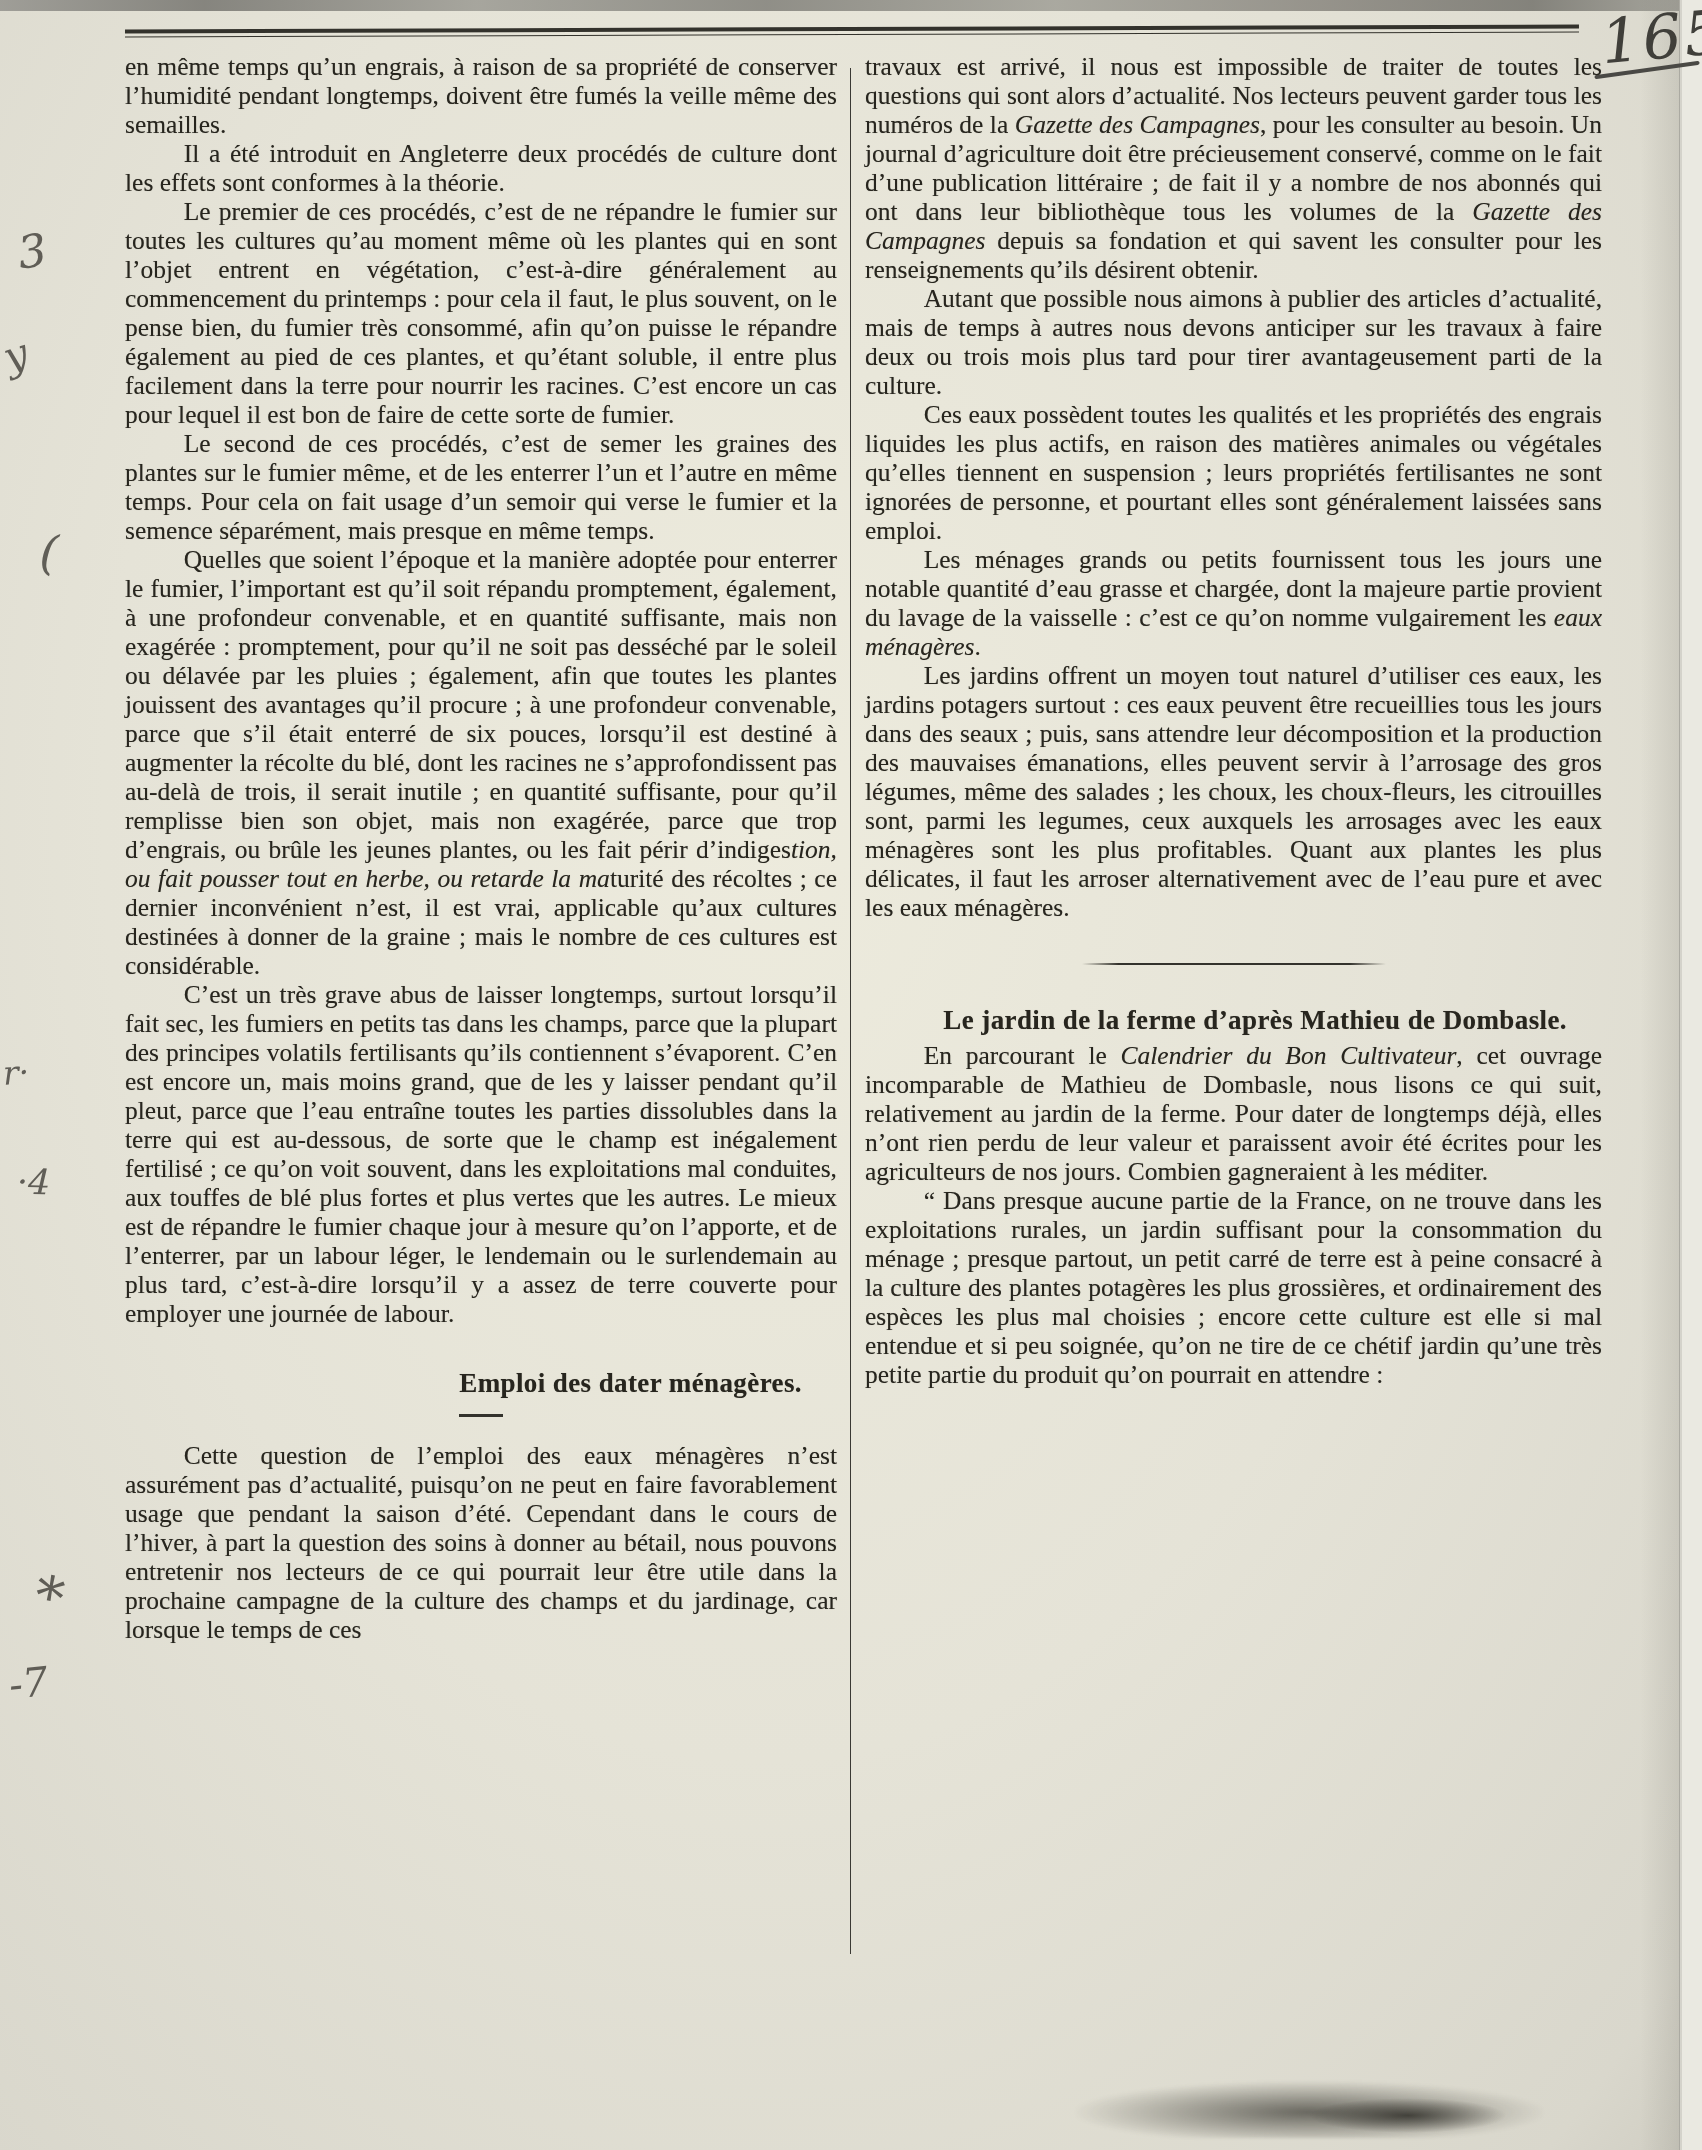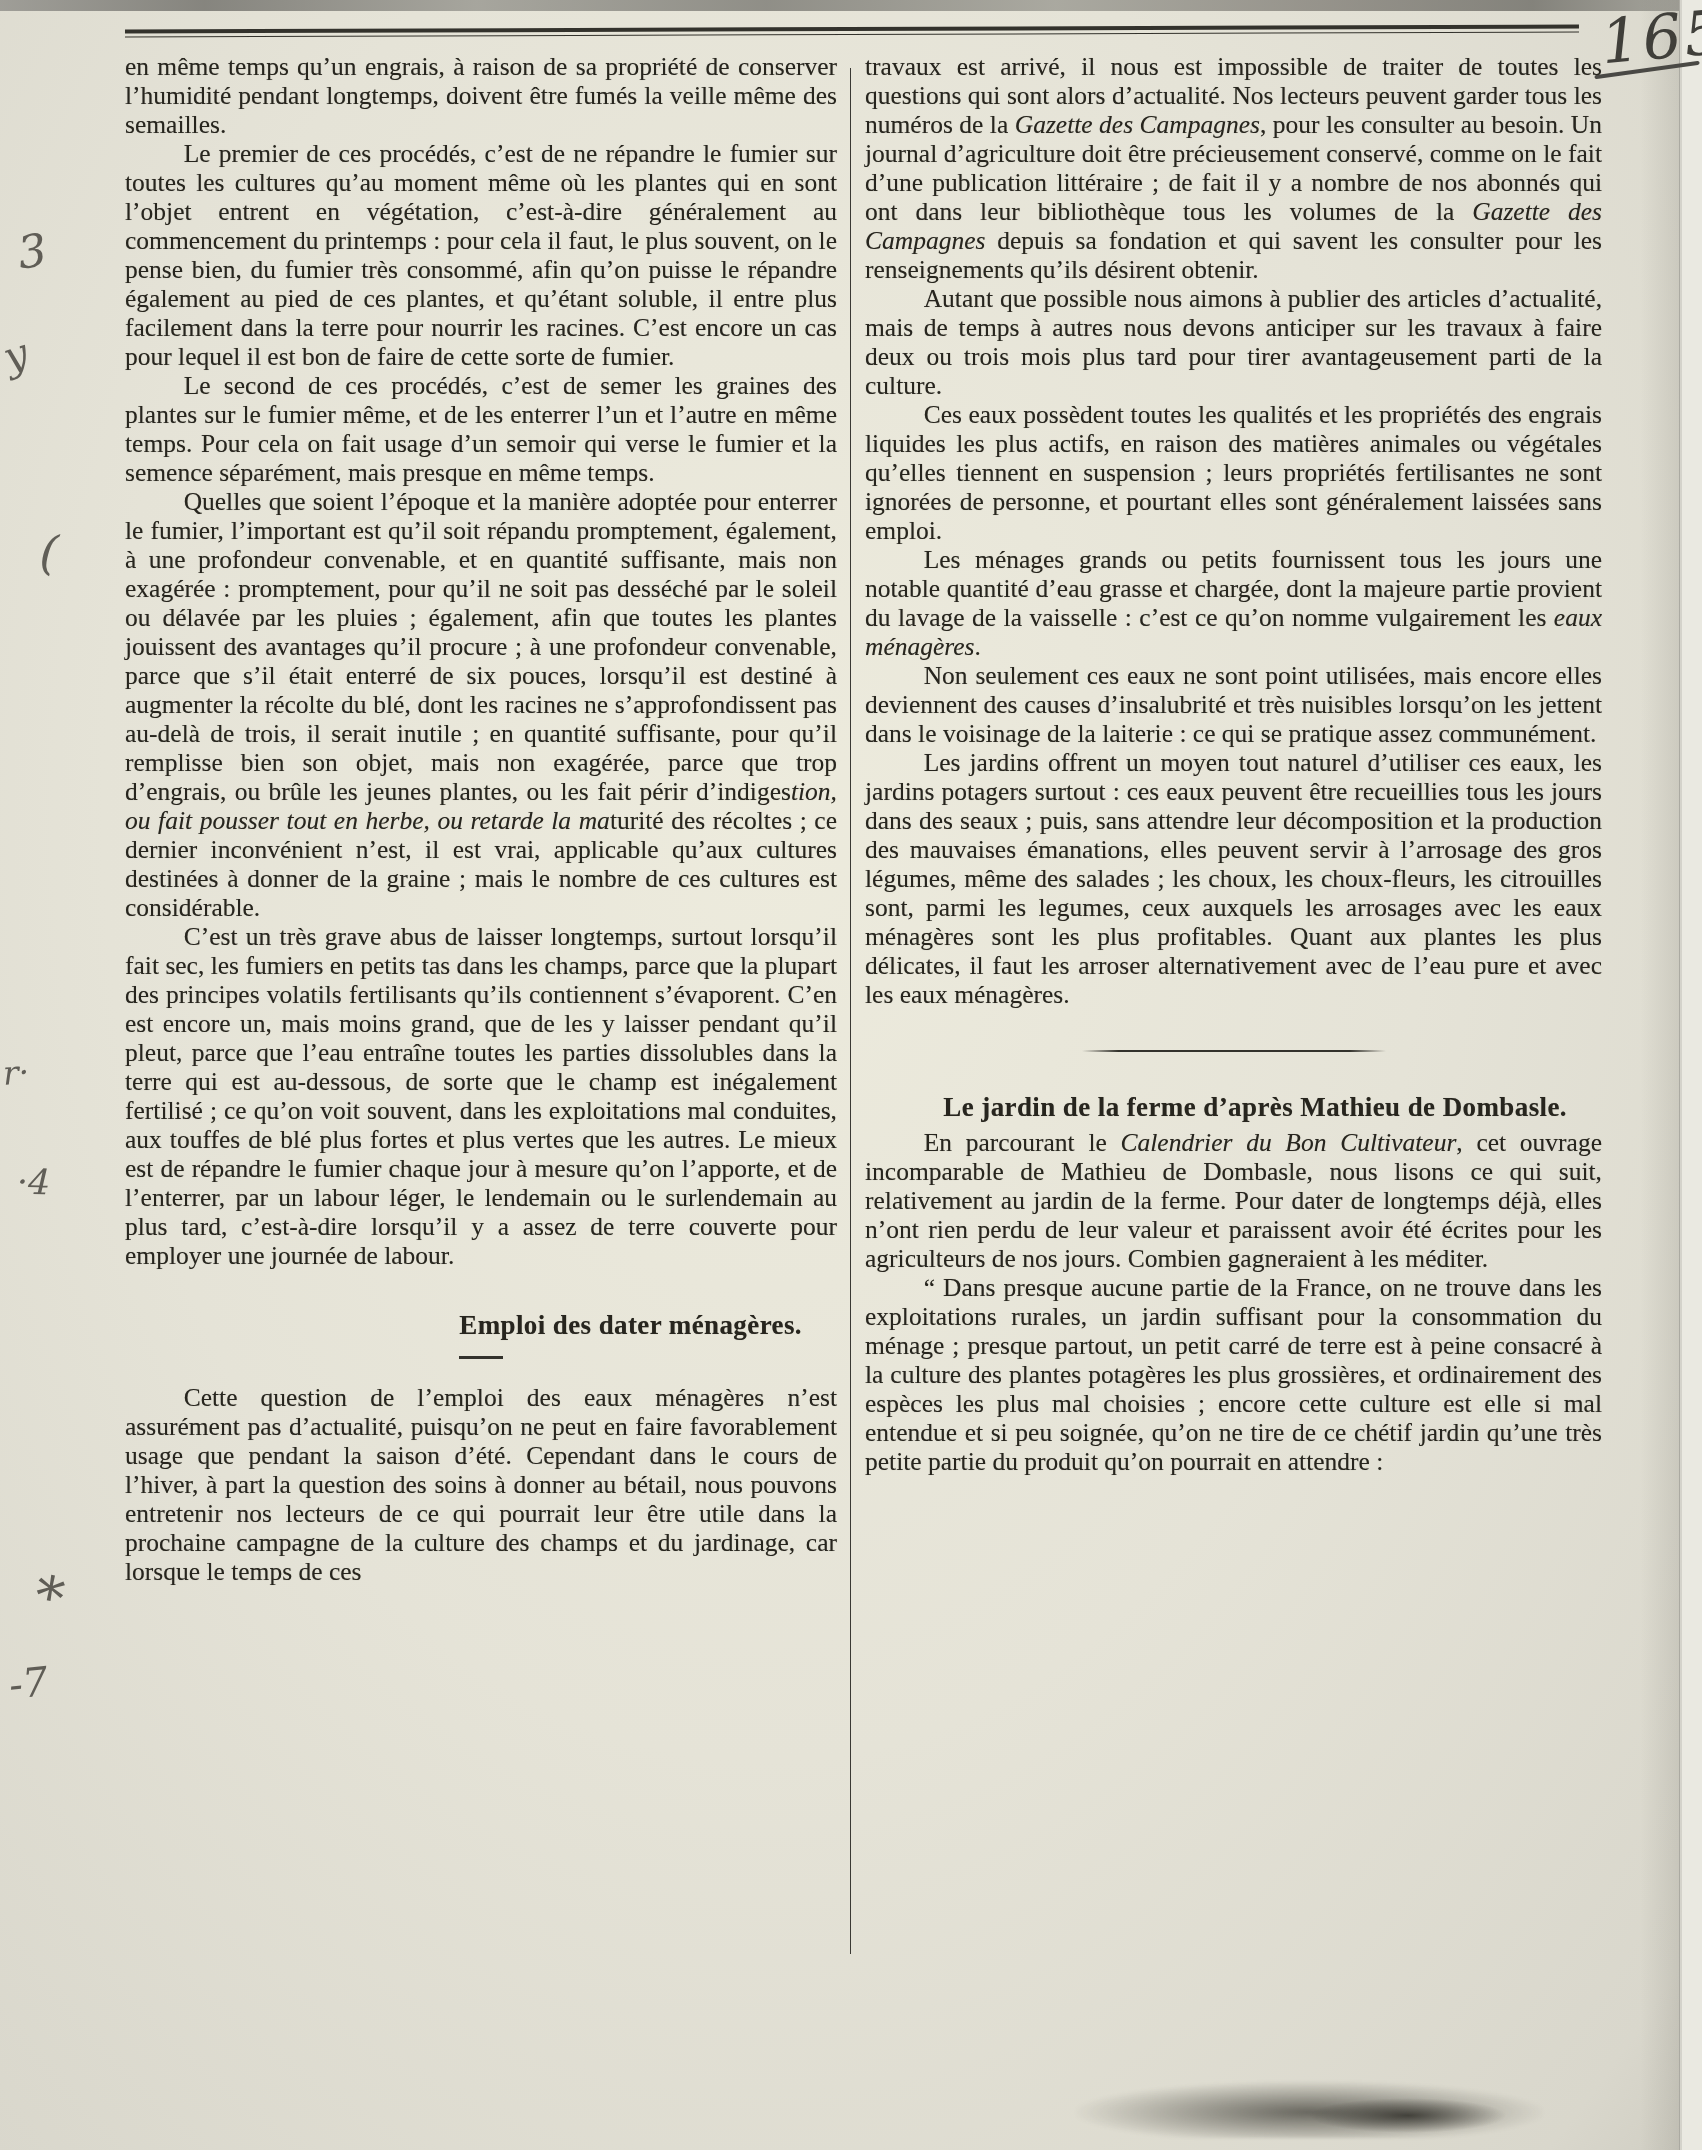--- a/index.html
+++ b/index.html
@@ -128,34 +128,34 @@
     <span class="ink-mark" style="left: 4.2px; top: 331px; font-size: 41px; transform: rotate(-18deg);">y</span>
     <span class="ink-mark" style="left: 40px; top: 525px; font-size: 47px; transform: rotate(4deg);">(</span>
     <span class="ink-mark" style="left: 2.8px; top: 1053px; font-size: 33px; transform: rotate(-3deg);">r·</span>
     <span class="ink-mark" style="left: 17px; top: 1162px; font-size: 35px; transform: rotate(2deg);">·4</span>
     <span class="ink-mark" style="left: 35px; top: 1564px; font-size: 57px; transform: rotate(10deg);">*</span>
     <span class="ink-mark" style="left: 8.5px; top: 1660px; font-size: 40px; transform: rotate(-6deg);">-7</span>
   </div>
 
 <div class="col col-left">
     <p class="para"><span>en même temps qu’un engrais, à raison de sa propriété de conserver l’humidité pendant longtemps, doivent être fumés la veille même des semailles.</span></p>
+    <p class="para indent"><span>Il a été introduit en Angleterre deux procédés de culture dont les effets sont conformes à la théorie.</span></p>
     <p class="para indent"><span>Le premier de ces procédés, c’est de ne répandre le fumier sur toutes les cultures qu’au moment même où les plantes qui en sont l’objet entrent en végétation, c’est-à-dire généralement au commencement du printemps : pour cela il faut, le plus souvent, on le pense bien, du fumier très consommé, afin qu’on puisse le répandre également au pied de ces plantes, et qu’étant soluble, il entre plus facilement dans la terre pour nourrir les racines. C’est encore un cas pour lequel il est bon de faire de cette sorte de fumier.</span></p>
     <p class="para indent"><span>Le second de ces procédés, c’est de semer les graines des plantes sur le fumier même, et de les enterrer l’un et l’autre en même temps. Pour cela on fait usage d’un semoir qui verse le fumier et la semence séparément, mais presque en même temps.</span></p>
     <p class="para indent"><span>Quelles que soient l’époque et la manière adoptée pour enterrer le fumier, l’important est qu’il soit répandu promptement, également, à une profondeur convenable, et en quantité suffisante, mais non exagérée : promptement, pour qu’il ne soit pas desséché par le soleil ou délavée par les pluies ; également, afin que toutes les plantes jouissent des avantages qu’il procure ; à une profondeur convenable, parce que s’il était enterré de six pouces, lorsqu’il est destiné à augmenter la récolte du blé, dont les racines ne s’approfondissent pas au-delà de trois, il serait inutile ; en quantité suffisante, pour qu’il remplisse bien son objet, mais non exagérée, parce que trop d’engrais, ou brûle les jeunes plantes, ou les fait périr d’indiges</span><span class="it">tion, ou fait pousser tout en herbe, ou retarde la ma</span><span>turité des récoltes ; ce dernier inconvénient n’est, il est vrai, applicable qu’aux cultures destinées à donner de la graine ; mais le nombre de ces cultures est considérable.</span></p>
     <p class="para indent"><span>C’est un très grave abus de laisser longtemps, surtout lorsqu’il fait sec, les fumiers en petits tas dans les champs, parce que la plupart des principes volatils fertilisants qu’ils contiennent s’évaporent. C’en est encore un, mais moins grand, que de les y laisser pendant qu’il pleut, parce que l’eau entraîne toutes les parties dissolubles dans la terre qui est au-dessous, de sorte que le champ est inégalement fertilisé ; ce qu’on voit souvent, dans les exploitations mal conduites, aux touffes de blé plus fortes et plus vertes que les autres. Le mieux est de répandre le fumier chaque jour à mesure qu’on l’apporte, et de l’enterrer, par un labour léger, le lendemain ou le surlendemain au plus tard, c’est-à-dire lorsqu’il y a assez de terre couverte pour employer une journée de labour.</span></p>
     <h2 class="article-heading">Emploi des dater ménagères.</h2>
     <div class="heading-dash"></div>
     <p class="para indent"><span>Cette question de l’emploi des eaux ménagères n’est assurément pas d’actualité, puisqu’on ne peut en faire favorablement usage que pendant la saison d’été. Cependant dans le cours de l’hiver, à part la question des soins à donner au bétail, nous pouvons entretenir nos lecteurs de ce qui pourrait leur être utile dans la prochaine campagne de la culture des champs et du jardinage, car lorsque le temps de ces</span></p>
   </div>
 <div class="col-divider"></div>
 <div class="col col-right">
     <p class="para"><span>travaux est arrivé, il nous est impossible de traiter de toutes les questions qui sont alors d’actualité. Nos lecteurs peuvent garder tous les numéros de la </span><span class="it">Gazette des Campagnes</span><span>, pour les consulter au besoin. Un journal d’agriculture doit être précieusement conservé, comme on le fait d’une publication littéraire ; de fait il y a nombre de nos abonnés qui ont dans leur bibliothèque tous les volumes de la </span><span class="it">Gazette des Campagnes</span><span> depuis sa fondation et qui savent les consulter pour les renseignements qu’ils désirent obtenir.</span></p>
     <p class="para indent"><span>Autant que possible nous aimons à publier des articles d’actualité, mais de temps à autres nous devons anticiper sur les travaux à faire deux ou trois mois plus tard pour tirer avantageusement parti de la culture.</span></p>
     <p class="para indent"><span>Ces eaux possèdent toutes les qualités et les propriétés des engrais liquides les plus actifs, en raison des matières animales ou végétales qu’elles tiennent en suspension ; leurs propriétés fertilisantes ne sont ignorées de personne, et pourtant elles sont généralement laissées sans emploi.</span></p>
     <p class="para indent"><span>Les ménages grands ou petits fournissent tous les jours une notable quantité d’eau grasse et chargée, dont la majeure partie provient du lavage de la vaisselle : c’est ce qu’on nomme vulgairement les </span><span class="it">eaux ménagères</span><span>.</span></p>
-    <p class="para indent"><span>Non seulement ces eaux ne sont point utilisées, mais encore elles deviennent des causes d’insalubrité et très nuisibles lorsqu’on les jettent dans le voisinage de la laiterie : ce qui se pratique assez communément.</span></p>
     <p class="para indent"><span>Les jardins offrent un moyen tout naturel d’utiliser ces eaux, les jardins potagers surtout : ces eaux peuvent être recueillies tous les jours dans des seaux ; puis, sans attendre leur décomposition et la production des mauvaises émanations, elles peuvent servir à l’arrosage des gros légumes, même des salades ; les choux, les choux-fleurs, les citrouilles sont, parmi les legumes, ceux auxquels les arrosages avec les eaux ménagères sont les plus profitables. Quant aux plantes les plus délicates, il faut les arroser alternativement avec de l’eau pure et avec les eaux ménagères.</span></p>
     <div class="section-rule"></div>
     <h2 class="article-heading">Le jardin de la ferme d’après Mathieu de Dombasle.</h2>
     <p class="para indent"><span>En parcourant le </span><span class="it">Calendrier du Bon Cultivateur</span><span>, cet ouvrage incomparable de Mathieu de Dombasle, nous lisons ce qui suit, relativement au jardin de la ferme. Pour dater de longtemps déjà, elles n’ont rien perdu de leur valeur et paraissent avoir été écrites pour les agriculteurs de nos jours. Combien gagneraient à les méditer.</span></p>
     <p class="para indent"><span>“ Dans presque aucune partie de la France, on ne trouve dans les exploitations rurales, un jardin suffisant pour la consommation du ménage ; presque partout, un petit carré de terre est à peine consacré à la culture des plantes potagères les plus grossières, et ordinairement des espèces les plus mal choisies ; encore cette culture est elle si mal entendue et si peu soignée, qu’on ne tire de ce chétif jardin qu’une très petite partie du produit qu’on pourrait en attendre :</span></p>
   </div>
 
 
 </body></html>

